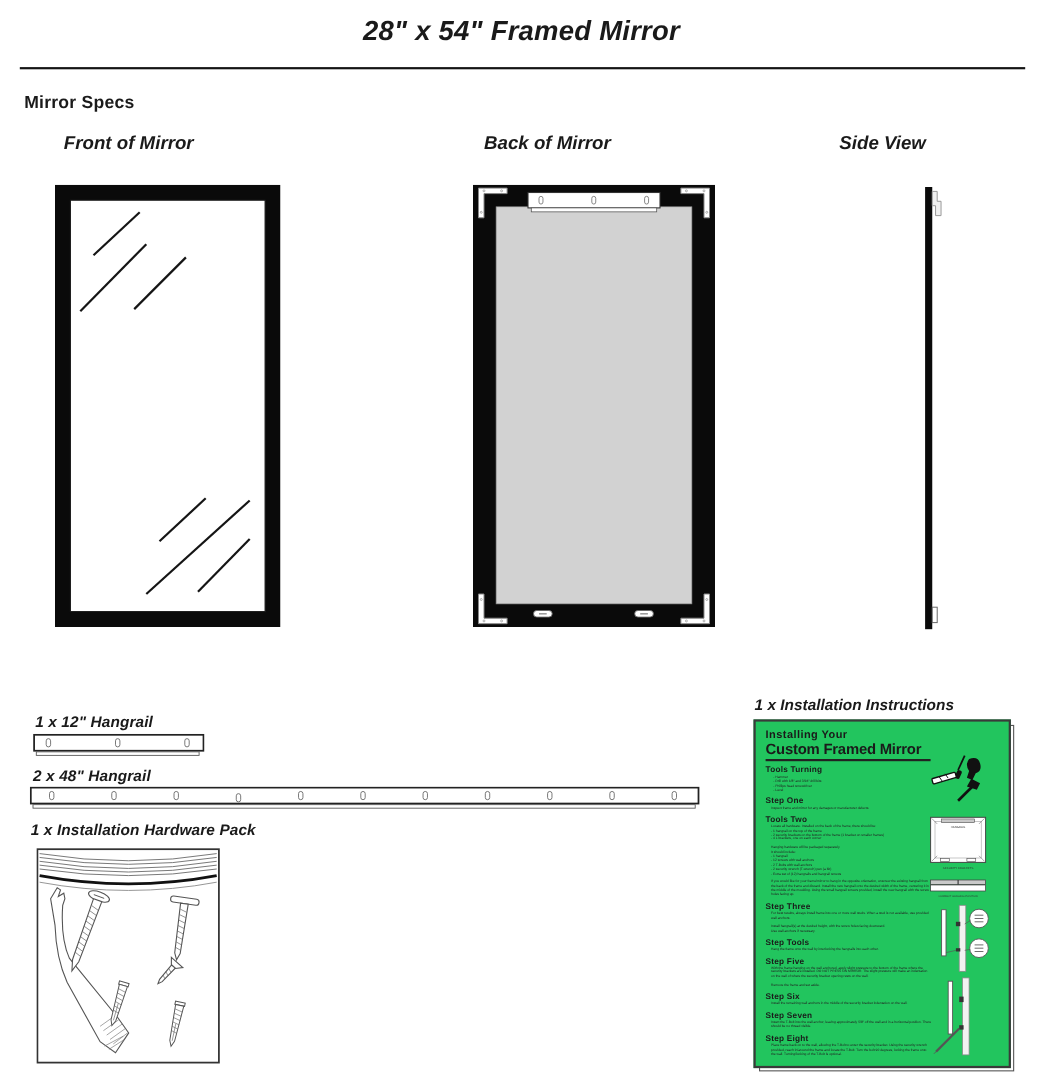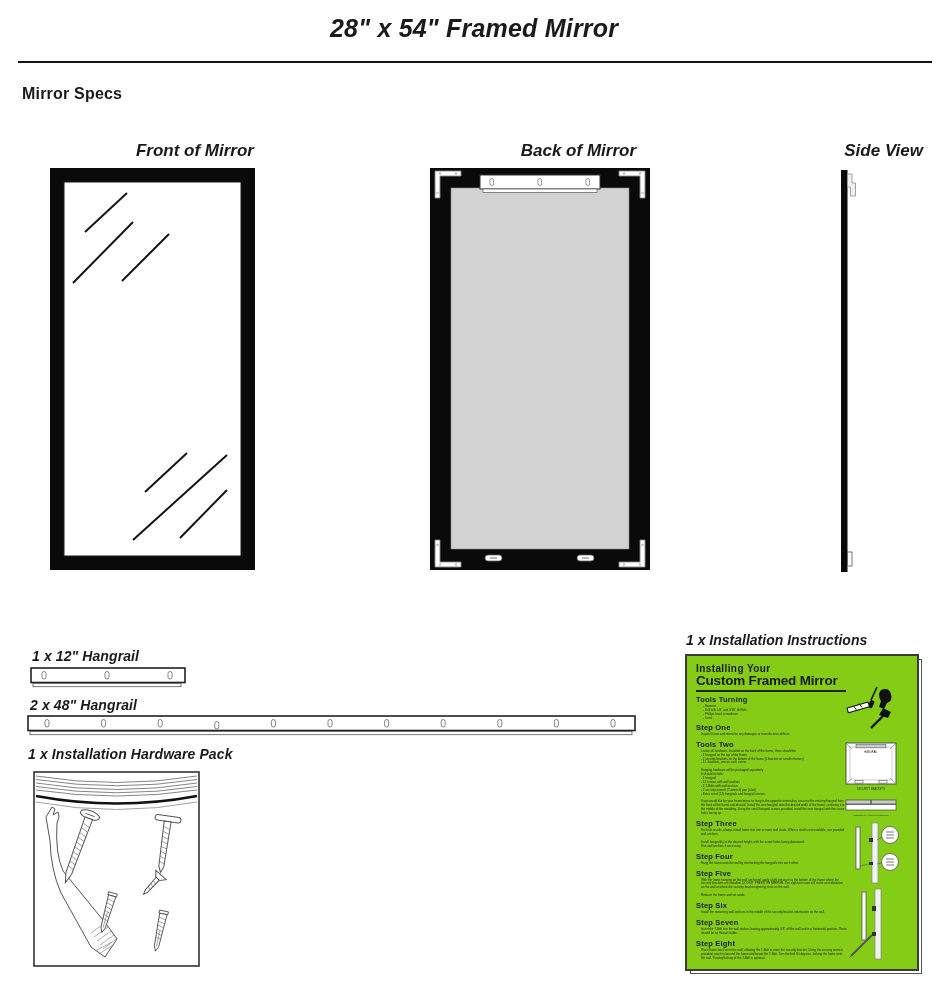--- a/index.html
+++ b/index.html
@@ -3,25 +3,25 @@
 <meta charset="utf-8">
 <style>
   html,body{margin:0;padding:0;background:#fff;-webkit-text-size-adjust:none;}
   body{font-family:"Liberation Sans",sans-serif;color:#1a1a1a;}
   .canvas{position:relative;width:950px;height:990px;background:#fff;overflow:hidden;}
   .abs{position:absolute;}
   .page-title{left:18px;top:13px;font-size:26px;font-weight:600;letter-spacing:.3px;}
   .page-subtitle{left:330px;top:14px;font-size:25px;font-weight:700;font-style:italic;letter-spacing:.2px;}
   .rule{left:18px;top:61px;width:914px;height:2px;background:#141414;}
   .h2{left:22px;top:85px;font-size:16px;font-weight:700;letter-spacing:.2px;}
-  .view-label{top:120px;font-size:17px;font-style:italic;font-weight:700;text-align:right;margin-top:21px;}
+  .view-label{top:120px;font-size:17px;font-style:italic;font-weight:700;text-align:left;}
   .h2b{left:24px;top:612px;font-size:24px;font-weight:600;letter-spacing:.4px;}
   .item-label{font-size:14px;font-style:italic;font-weight:700;letter-spacing:.1px;}
   .inst-label{left:686px;top:632px;font-size:14px;font-style:italic;font-weight:700;}
-  .inst-panel{left:685px;top:654px;width:230px;height:313px;border:2px solid #3a3a3a;background:#84cc16;
+  .inst-panel{left:685px;top:654px;width:230px;height:313px;border:2px solid #3a3a3a;background:#22c55e;
               box-shadow:4px 4px 0 -2px #ffffff,4px 4px 0 -1px #555555;overflow:hidden;}
   .inst-left{position:absolute;left:9px;top:7px;width:152px;}
   .inst-title1{font-size:10px;font-weight:700;letter-spacing:.4px;}
   .inst-title2{font-size:13.5px;font-weight:700;letter-spacing:-.2px;margin-top:-1px;white-space:nowrap;}
   .inst-rule{height:1.8px;background:#222;margin:2px 0 2px 0;width:150px;}
   .inst-h{font-size:7.5px;font-weight:700;margin-top:3px;letter-spacing:.2px;}
   .tool-line{font-size:3px;line-height:4px;margin-left:7px;color:#222;}
   .inst-body{font-size:3px;line-height:3.9px;margin:1px 0 0 5px;white-space:pre-line;color:#222;width:146px;}
   .diag{position:absolute;}
   svg text{font-family:"Liberation Sans",sans-serif;}
@@ -246,21 +246,21 @@
 - 2 T-Bolts with wall anchors
 - 2 security wrench (T-wrench) pen (a bit)
 - Extra set of (12) hangrails and hangrail screws
 
 If you would like for your frame/mirror to hang in the opposite orientation, unscrew the existing hangrail from the back of the frame and discard. Install the new hangrail onto the desired width of the frame, centering it in the middle of the moulding. Using the small hangrail screws provided, install the new hangrail with the screw holes facing up.</div>
       <div class="inst-h">Step Three</div>
       <div class="inst-body">For best results, always install frame into one or more wall studs. When a stud is not available, use provided wall anchors.
 
 Install hangrail(s) at the desired height, with the screw holes facing downward.
 Use wall anchors if necessary.</div>
-      <div class="inst-h">Step Four</div>
+      <div class="inst-h">Step Tools</div>
       <div class="inst-body">Hang the frame onto the wall by interlocking the hangrails into each other.</div>
       <div class="inst-h">Step Five</div>
       <div class="inst-body">With the frame hanging on the wall anchored, apply slight pressure to the bottom of the frame where the security brackets are installed. DO NOT PRESS ON MIRROR. The slight pressure will make an indentation on the wall of where the security bracket opening rests on the wall.
 
 Remove the frame and set aside.</div>
       <div class="inst-h">Step Six</div>
       <div class="inst-body">Install the remaining wall anchors in the middle of the security bracket indentation on the wall.</div>
       <div class="inst-h">Step Seven</div>
       <div class="inst-body">Insert the T-Bolt into the wall anchor, leaving approximately 5/8" off the wall and in a horizontal position. There should be no thread visible.</div>
       <div class="inst-h">Step Eight</div>

